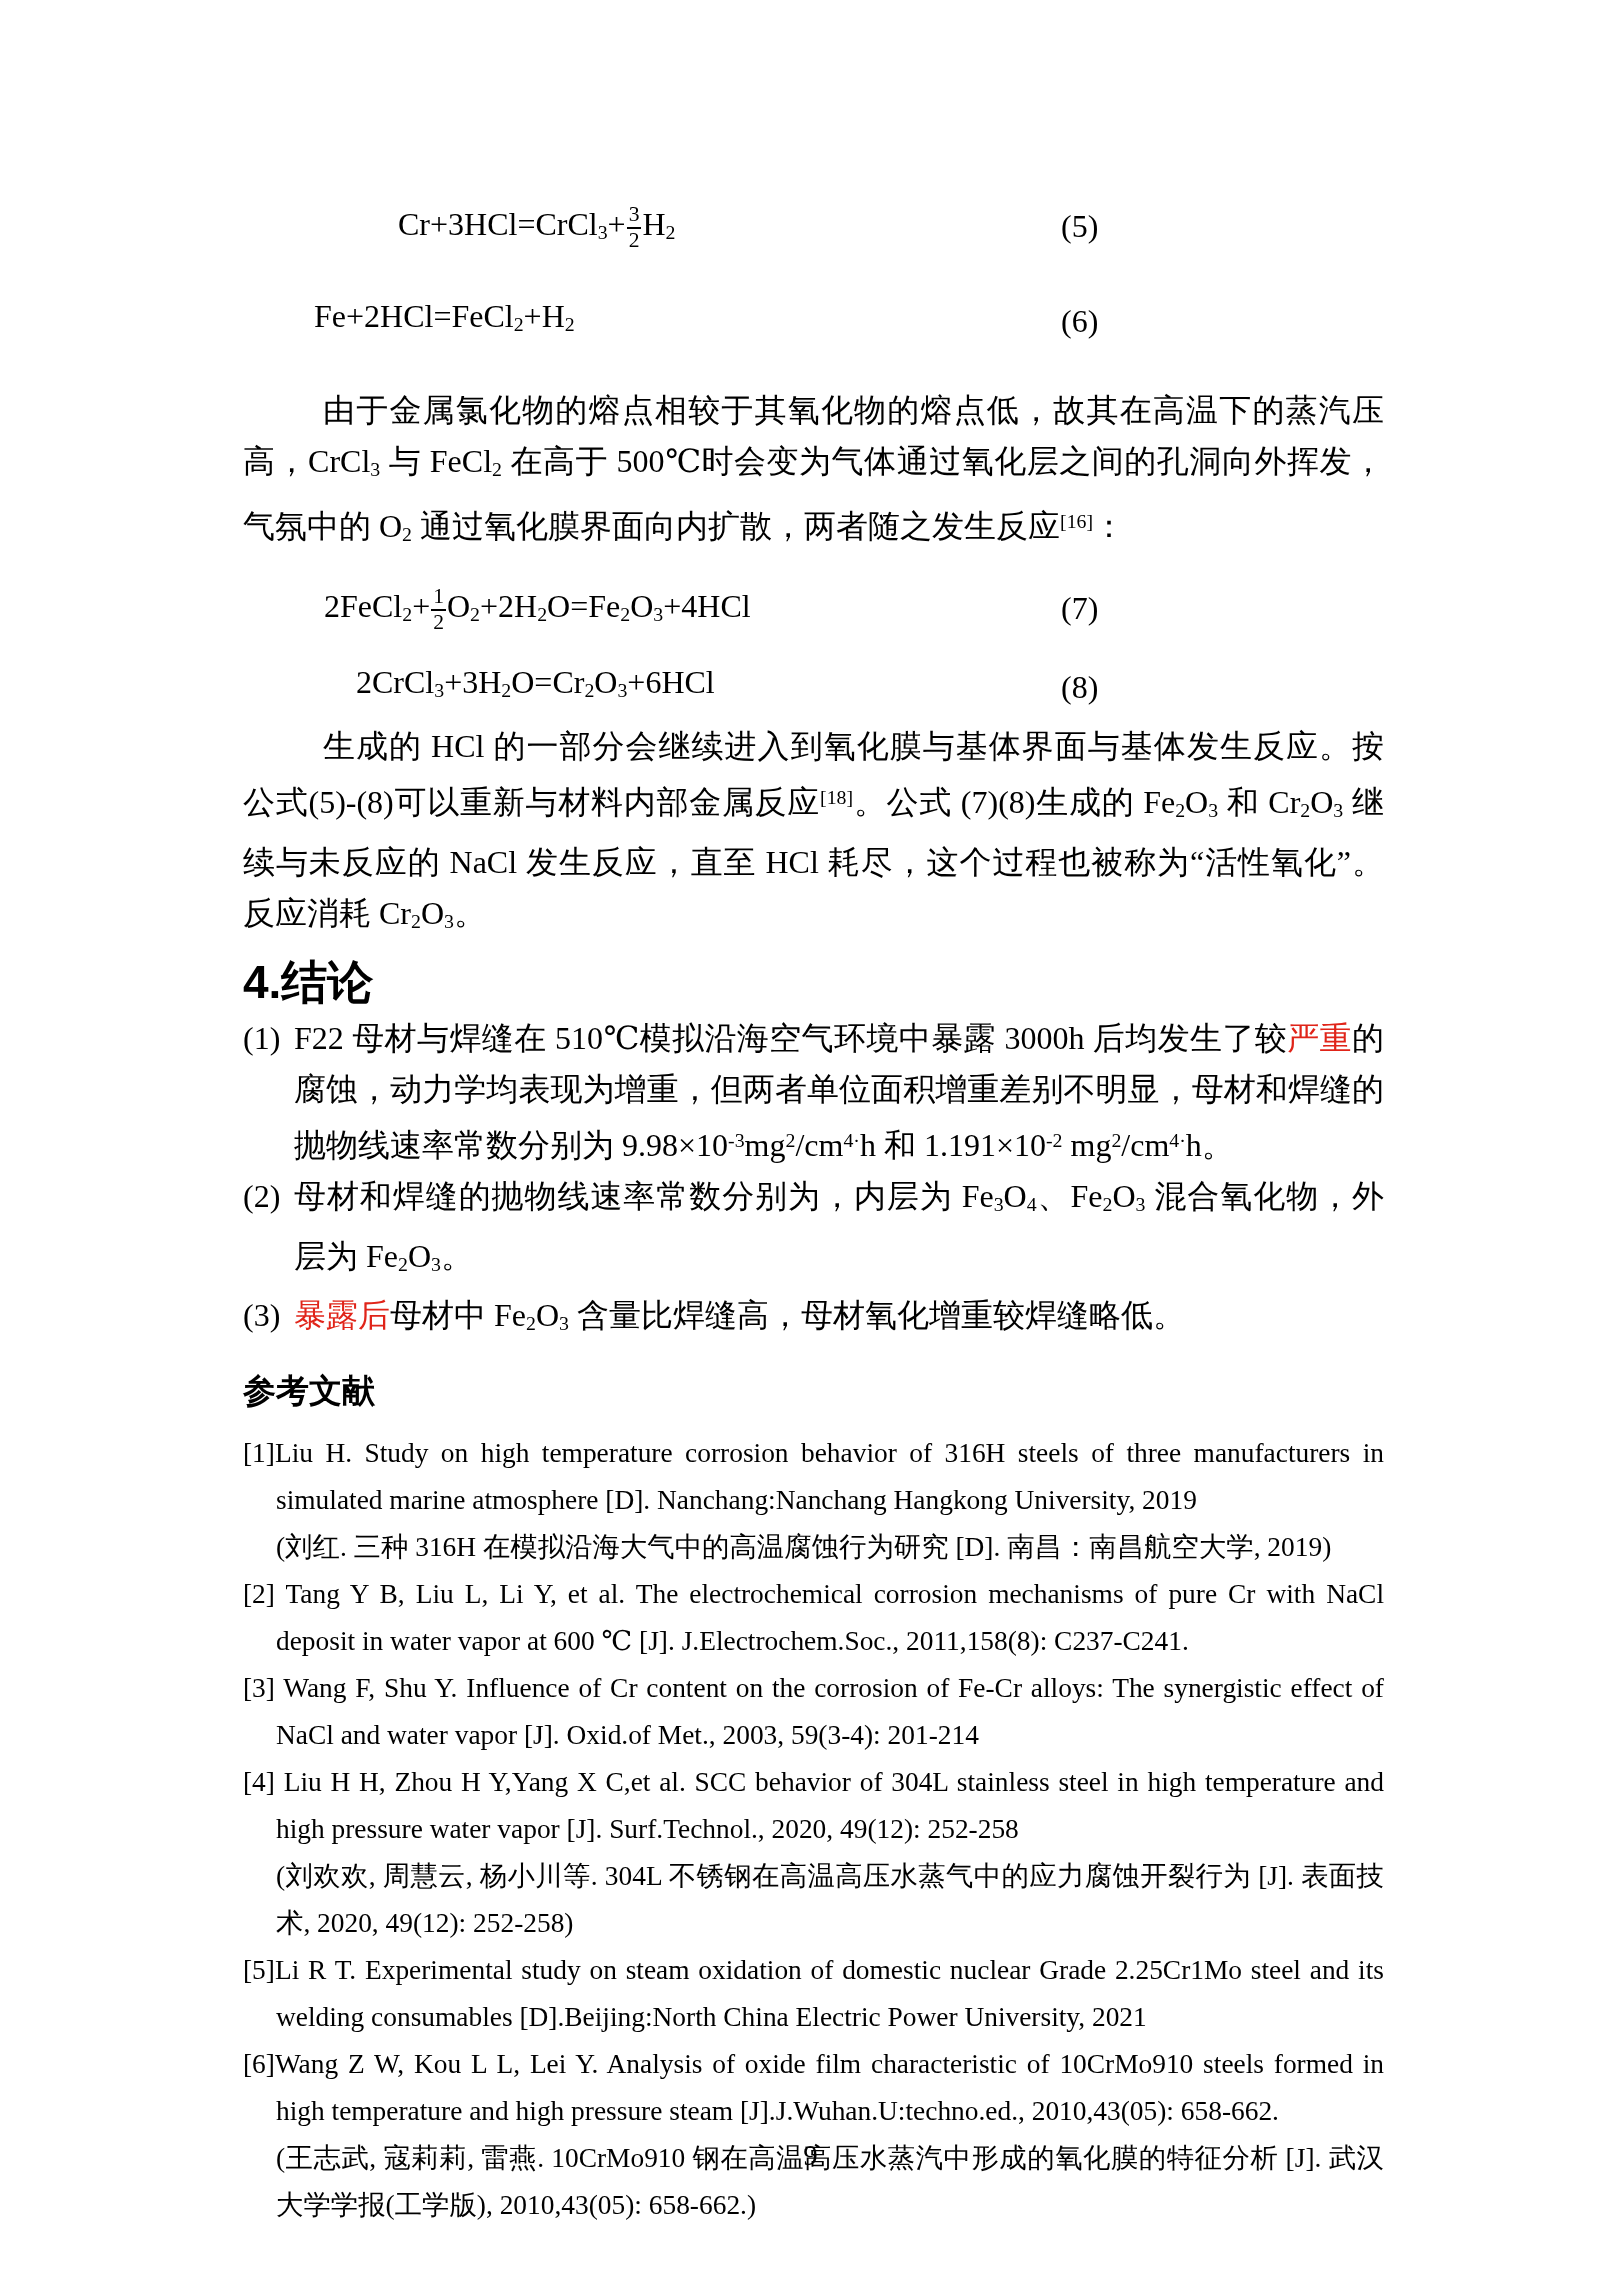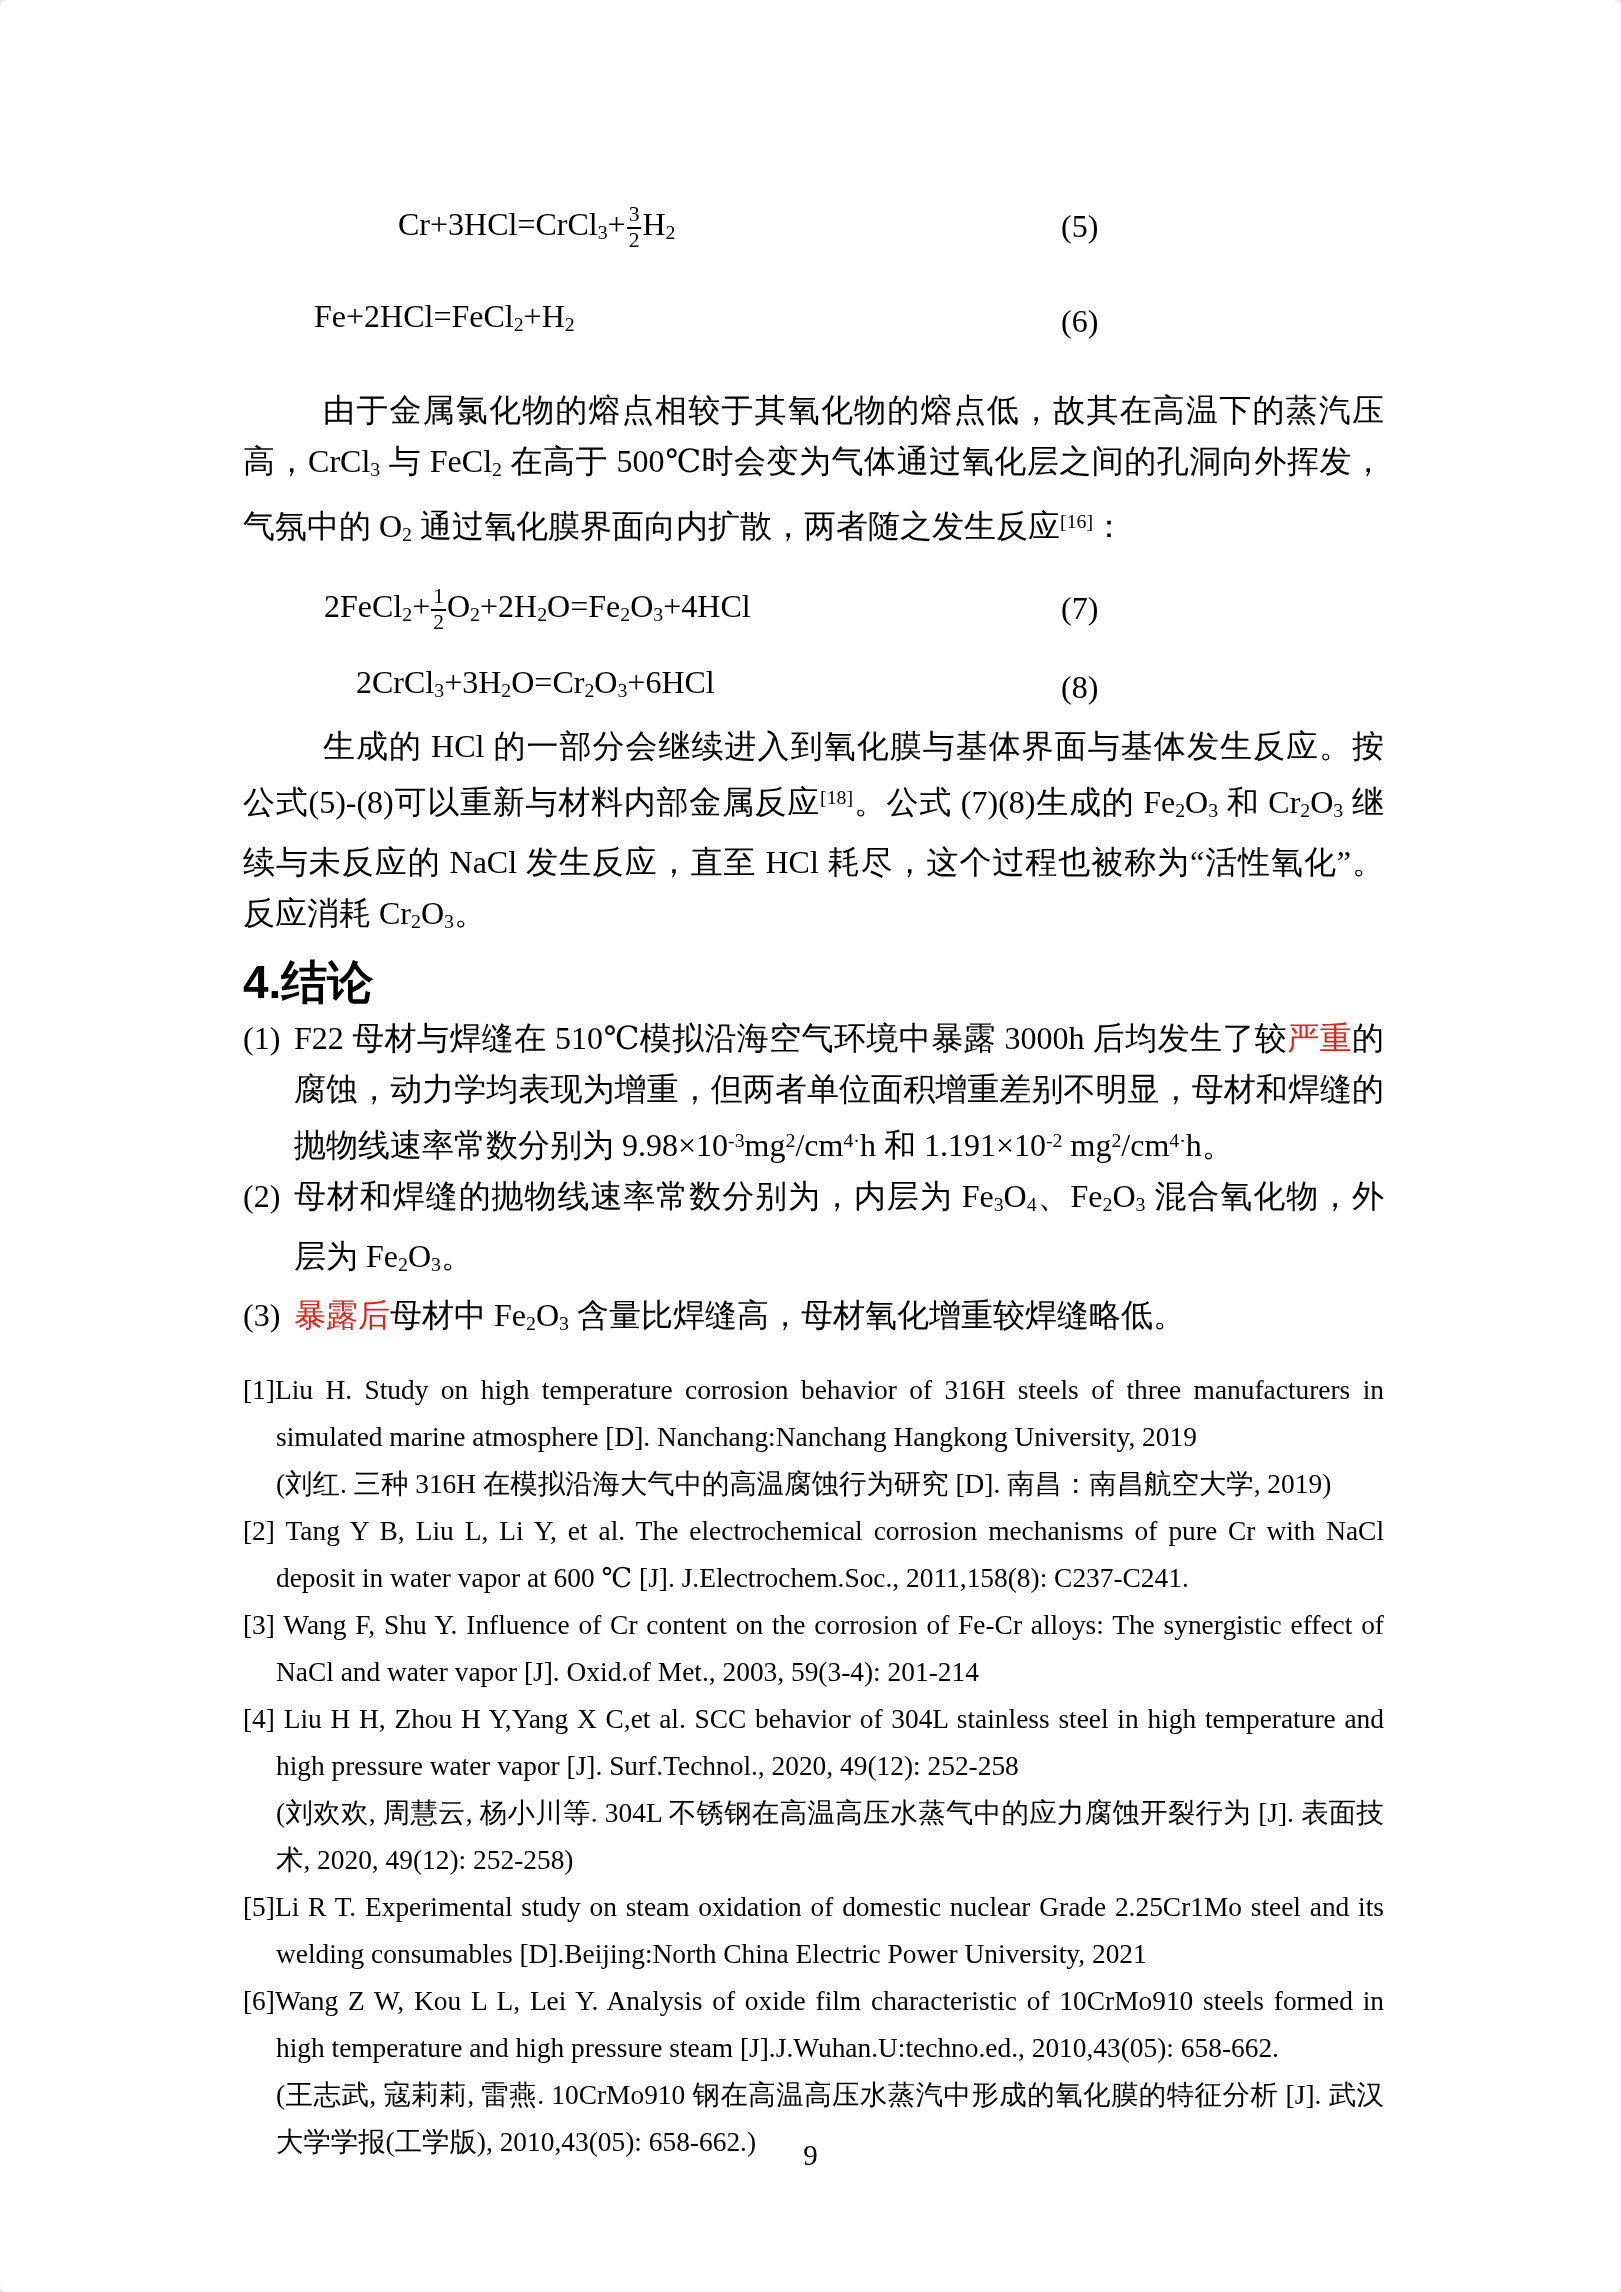--- a/index.html
+++ b/index.html
@@ -2,21 +2,20 @@
 <html style="--red: #e02419;"><head>
 <meta charset="utf-8">
 <style>
   :root { --red:#e02419; --ink:#000000; --paper:#ffffff; }
   html,body { margin:0; padding:0; background:#e8e8e8; }
   .page {
     position:relative; width:1621px; height:2293px; margin:0 auto;
     background:var(--paper); color:var(--ink);
     font-family:"Liberation Serif","DejaVu Serif",serif;
     overflow:hidden;
-    border-radius:8px;
   }
   .content { position:absolute; left:243px; top:0; width:1141px; padding-top:184px; }
 
   
   .eq-row { position:relative; line-height:45px; }
   .eq-row.tall { line-height:80px; }
   .eq { font-size:32px; white-space:nowrap; display:inline-block; }
   .eq.eq5 { margin-left:155px; }
   .eq.eq6 { margin-left:71px; }
   .eq.eq7 { margin-left:81px; }
@@ -99,20 +98,21 @@
     <p class="body second"><span>生成的 HCl 的一部分会继续进入到氧化膜与基体界面与基体发生反应。按公式(5)-(8)可以重新与材料内部金属反应</span><span class="sup">[18]</span><span>。公式 (7)(8)生成的 Fe</span><span class="sub">2</span><span>O</span><span class="sub">3</span><span> 和 Cr</span><span class="sub">2</span><span>O</span><span class="sub">3</span><span> 继续与未反应的 NaCl 发生反应，直至 HCl 耗尽，这个过程也被称为“活性氧化”。反应消耗 Cr</span><span class="sub">2</span><span>O</span><span class="sub">3</span><span>。</span></p>
 
     <h2 class="h-conclusion">4.结论</h2>
 
     <div class="c-list">
         <div class="c-item"><span class="c-marker">(1)</span><span><span>F22 母材与焊缝在 510℃模拟沿海空气环境中暴露 3000h 后均发生了较</span><span class="red">严重</span><span>的腐蚀，动力学均表现为增重，但两者单位面积增重差别不明显，母材和焊缝的抛物线速率常数分别为 9.98×10</span><span class="sup">-3</span><span>mg</span><span class="sup">2</span><span>/cm</span><span class="sup">4·</span><span>h 和 1.191×10</span><span class="sup">-2</span><span> mg</span><span class="sup">2</span><span>/cm</span><span class="sup">4·</span><span>h。</span></span></div>
         <div class="c-item"><span class="c-marker">(2)</span><span><span>母材和焊缝的抛物线速率常数分别为，内层为 Fe</span><span class="sub">3</span><span>O</span><span class="sub">4</span><span>、Fe</span><span class="sub">2</span><span>O</span><span class="sub">3</span><span> 混合氧化物，外层为 Fe</span><span class="sub">2</span><span>O</span><span class="sub">3</span><span>。</span></span></div>
         <div class="c-item"><span class="c-marker">(3)</span><span><span class="red">暴露后</span><span>母材中 Fe</span><span class="sub">2</span><span>O</span><span class="sub">3</span><span> 含量比焊缝高，母材氧化增重较焊缝略低。</span></span></div>
       </div>
 
+    <h2 class="h-refs">参考文献</h2>
 
     <div class="ref-list">
         <div class="ref">
           <div class="ref-para first"><span>[1]Liu H. Study on high temperature corrosion behavior of 316H steels of three manufacturers in simulated marine atmosphere [D]. Nanchang:Nanchang Hangkong University, 2019</span></div>
           <div class="ref-para"><span>(刘红. 三种 316H 在模拟沿海大气中的高温腐蚀行为研究 [D]. 南昌：南昌航空大学, 2019)</span></div>
         </div>
         <div class="ref">
           <div class="ref-para first"><span>[2] Tang Y B, Liu L, Li Y, et al. The electrochemical corrosion mechanisms of pure Cr with NaCl deposit in water vapor at 600 ℃ [J]. J.Electrochem.Soc., 2011,158(8): C237-C241.</span></div>
         </div>
         <div class="ref">

